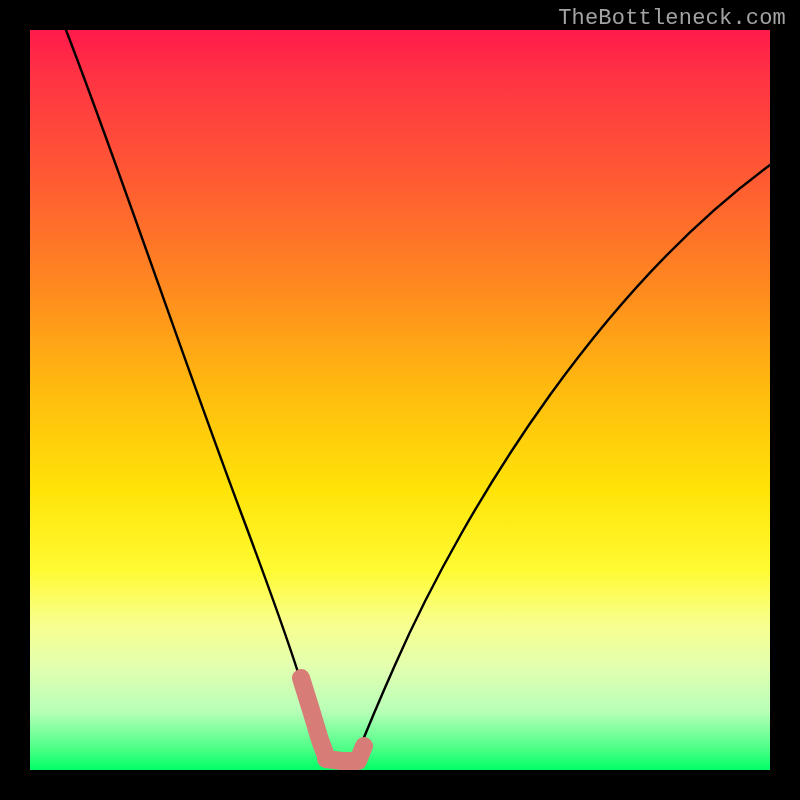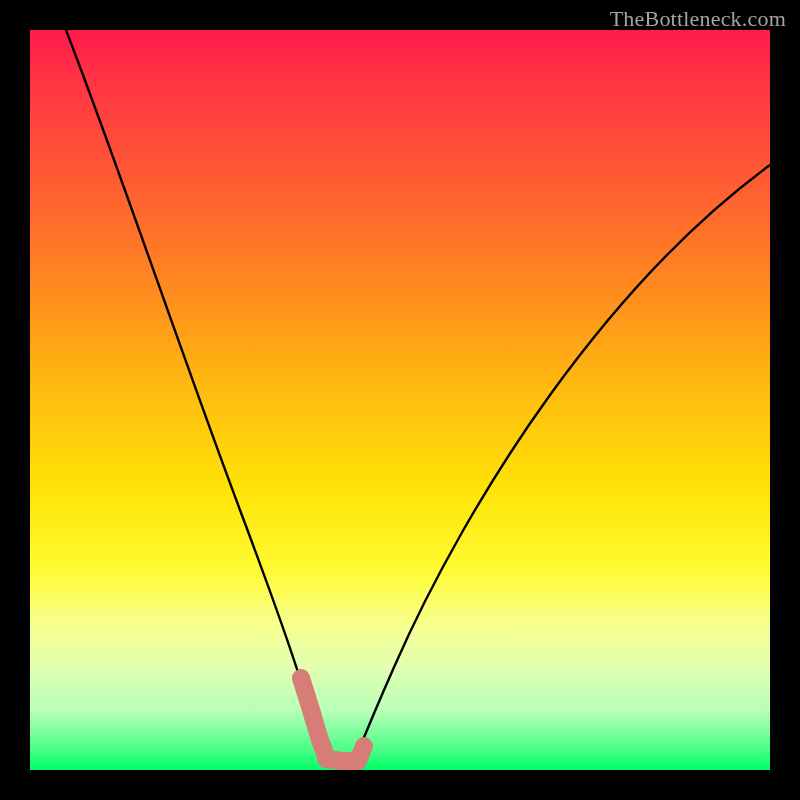--- a/index.html
+++ b/index.html
@@ -8,21 +8,21 @@
     position: relative;
     width: 800px;
     height: 800px;
     background: #000;
   }
   .watermark {
     position: absolute;
     top: 6px;
     right: 14px;
     color: #a3a3a3;
-    font-family: Liberation Serif, serif;
+    font-family: Liberation Mono, monospace;
     font-size: 22px;
     font-weight: 400;
     letter-spacing: 0.2px;
     z-index: 5;
   }
   .plot-area {
     position: absolute;
     left: 30px;
     top: 30px;
     width: 740px;

